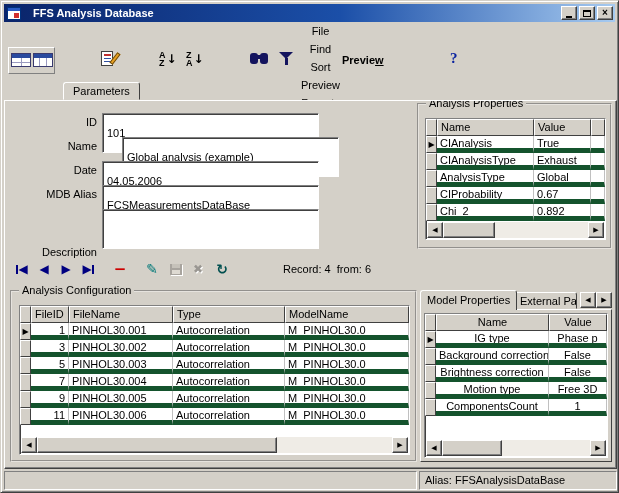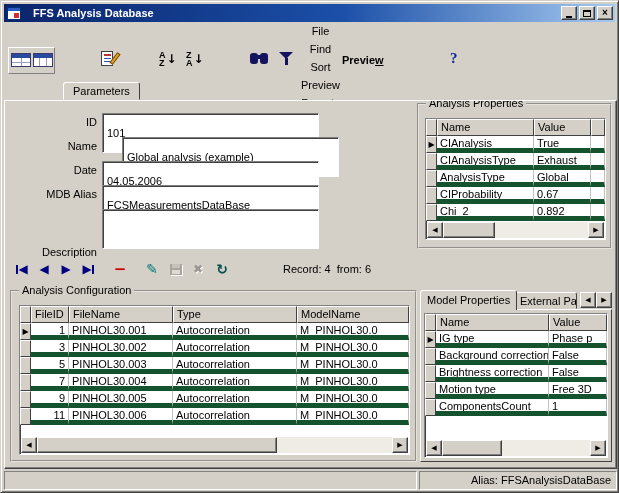--- a/index.html
+++ b/index.html
@@ -94,21 +94,21 @@
     padding:1px 3px; white-space:nowrap; overflow:hidden; flex:none; }
   .gsel { width:11px; flex:none; background:#d4d0c8; border:1px solid; border-color:#fff #404040 #404040 #fff;
     display:flex; align-items:center; justify-content:center; }
   .cur { font-size:8px; line-height:8px; }
   .gc { background:#fff; border-right:1px solid #c0c0c0; border-bottom:5px solid #14532d;
     padding:1px 3px; white-space:nowrap; overflow:hidden; flex:none; }
   .restf { flex:1 1 auto; width:auto !important; }
   .ap-grid { left:6px; top:13px; width:181px; height:122px; }
   .ap-name { width:97px; } .ap-val { width:57px; }
   .ac-grid { left:7px; top:13px; width:391px; height:150px; }
-  .ac-id { width:38px; } .ac-id.gc { text-align:right; } .ac-file { width:104px; } .ac-type { width:124px; } .ac-model { flex:1 1 auto; }
+  .ac-id { width:38px; } .ac-id.gc { text-align:right; } .ac-file { width:104px; } .ac-type { width:112px; } .ac-model { flex:1 1 auto; }
   .mp-grid { left:3px; top:3px; width:184px; height:145px; }
   .mp-name { width:113px; } .mp-val { flex:1 1 auto; }
 
   
   .hscroll { position:absolute; left:1px; right:1px; bottom:1px; height:16px; background:#efece6; display:flex; }
   .sb-btn { width:16px; height:16px; flex:none; background:#d4d0c8; border:1px solid; border-color:#fff #404040 #404040 #fff;
     box-shadow: inset -1px -1px 0 #808080; display:flex; align-items:center; justify-content:center;
     font-size:7px; line-height:7px; }
   .sb-thumb { height:16px; flex:none; background:#d4d0c8; border:1px solid; border-color:#fff #404040 #404040 #fff;
     box-shadow: inset -1px -1px 0 #808080; }
@@ -122,32 +122,32 @@
   .nav-del { color:#cc0000; font-size:15px; font-weight:bold; }
   .nav-edit { color:#007878; font-size:14px; }
   .nav-cancel { color:#9a9792; font-size:12px; text-shadow:1px 1px 0 #fff; }
   .nav-refresh { color:#004f4f; font-size:14px; font-weight:bold; }
   .disk { position:relative; width:12px; height:11px; background:#a8a49e; box-shadow:1px 1px 0 #fff; }
   .disk::before { content:""; position:absolute; left:2px; top:0; width:8px; height:4px; background:#c6c2ba; }
   .disk::after { content:""; position:absolute; left:2px; bottom:1px; width:8px; height:4px; background:#dedad2; }
   .record-text { position:absolute; left:278px; top:162px; white-space:pre; }
 
   
-  .mp-panel { position:absolute; left:415px; top:189px; width:192px; height:172px; }
+  .mp-panel { position:absolute; left:415px; top:189px; width:192px; height:172px;text-align:center; }
   .mp-tab { position:absolute; background:#d4d0c8; border:1px solid; border-color:#fff #404040 #d4d0c8 #fff;
     border-radius:3px 3px 0 0; padding:3px 6px 0 6px; white-space:nowrap; overflow:hidden; cursor:default; }
   .mp-tab.active { left:0; top:0; height:20px; z-index:3; border-bottom:none; }
   .mp-tab.inactive { left:93px; top:2px; height:17px; width:64px; padding-top:2px; z-index:1; }
   .tab-spin { position:absolute; right:0; top:2px; display:flex; z-index:4; }
   .mp-body { position:absolute; left:0; top:19px; width:192px; height:153px; background:#d4d0c8;
     border:1px solid; border-color:#fff #404040 #404040 #fff; z-index:2; }
 
   
   .statusbar { position:absolute; left:3px; top:470px; width:613px; height:19px; display:flex; gap:2px; }
-  .sb-panel { border:1px solid; border-color:#808080 #fff #fff #808080; padding:2px 5px; white-space:nowrap; overflow:hidden;text-align:right; }
+  .sb-panel { border:1px solid; border-color:#808080 #fff #fff #808080; padding:2px 5px; white-space:nowrap; overflow:hidden; }
   .sb-p1 { width:413px; } .sb-p2 { flex:1; }
 </style>
 </head>
 <body>
 
 <div class="window">
 
   <div class="titlebar">
     <span class="app-icon"></span>
     <span class="title-text">FFS Analysis Database</span>

